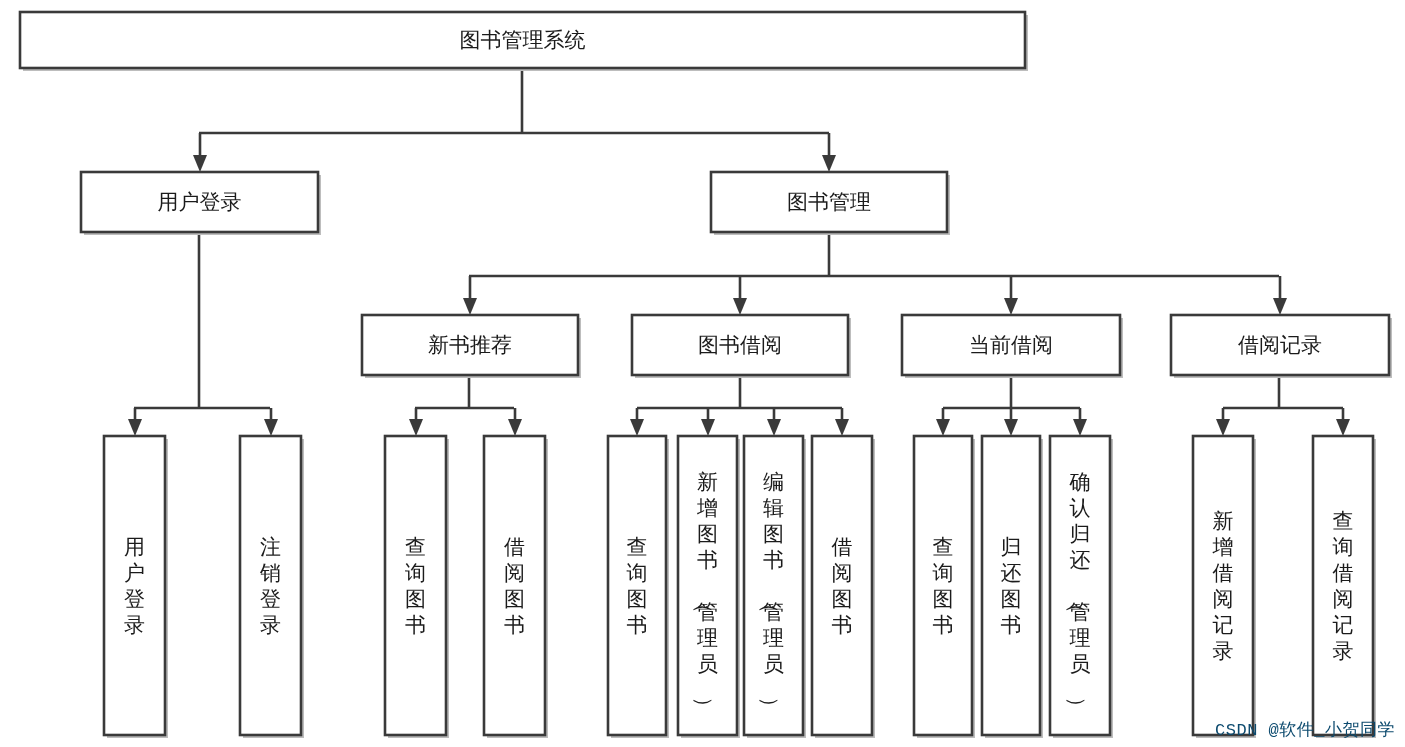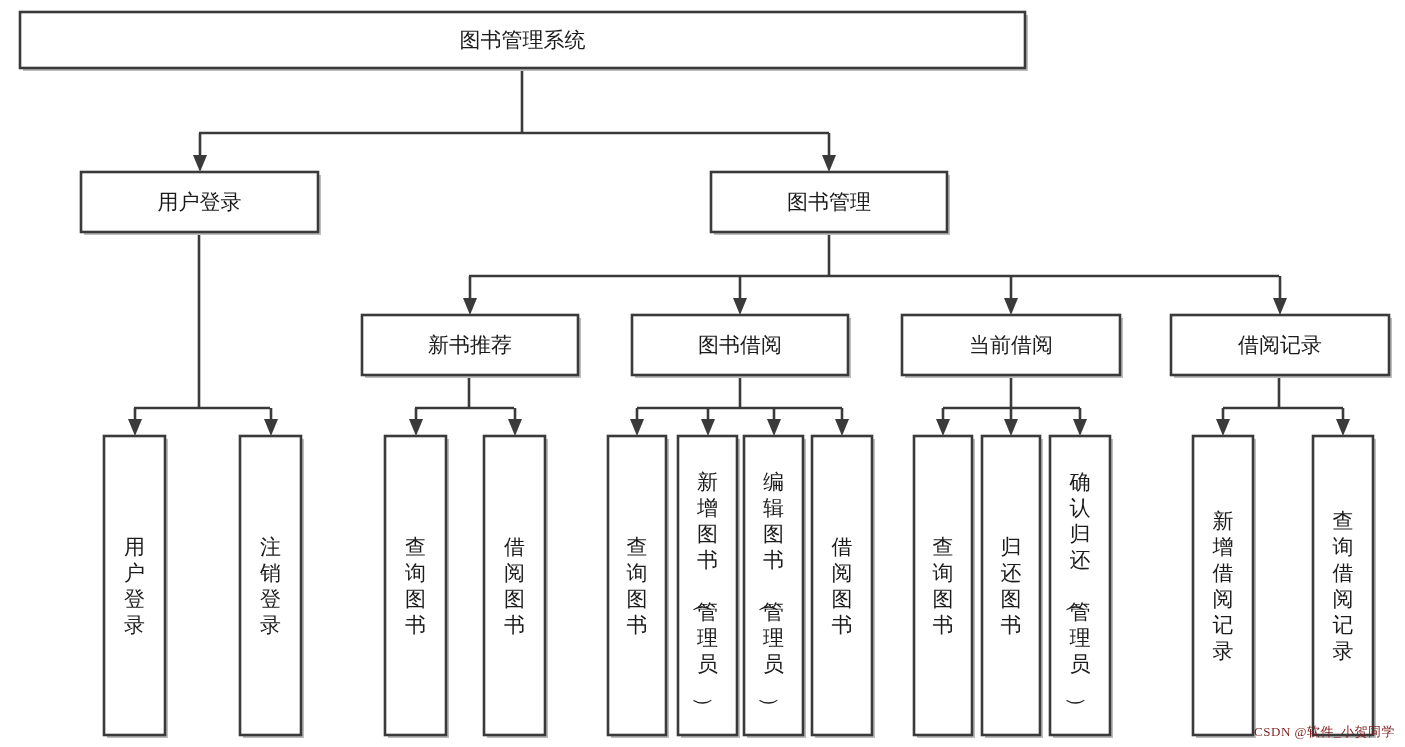--- a/index.html
+++ b/index.html
@@ -57,23 +57,23 @@
   .node-label-v {
     fill: #1b1b1b;
     font-family: "Liberation Sans", "DejaVu Sans", sans-serif;
     font-size: 21px;
     text-anchor: middle;
   }
   .watermark {
     position: absolute;
     right: 10px;
     bottom: 6px;
-    font-family: Liberation Serif, serif;
-    font-size: 13px;
-    color: #7f1d1d;
+    font-family: Liberation Mono, monospace;
+    font-size: 17px;
+    color: #0c4a6e;
     letter-spacing: 0.5px;
     white-space: nowrap;
     user-select: none;
   }
 </style>
 </head>
 <body>
 
 <div id="diagram-root">
 

